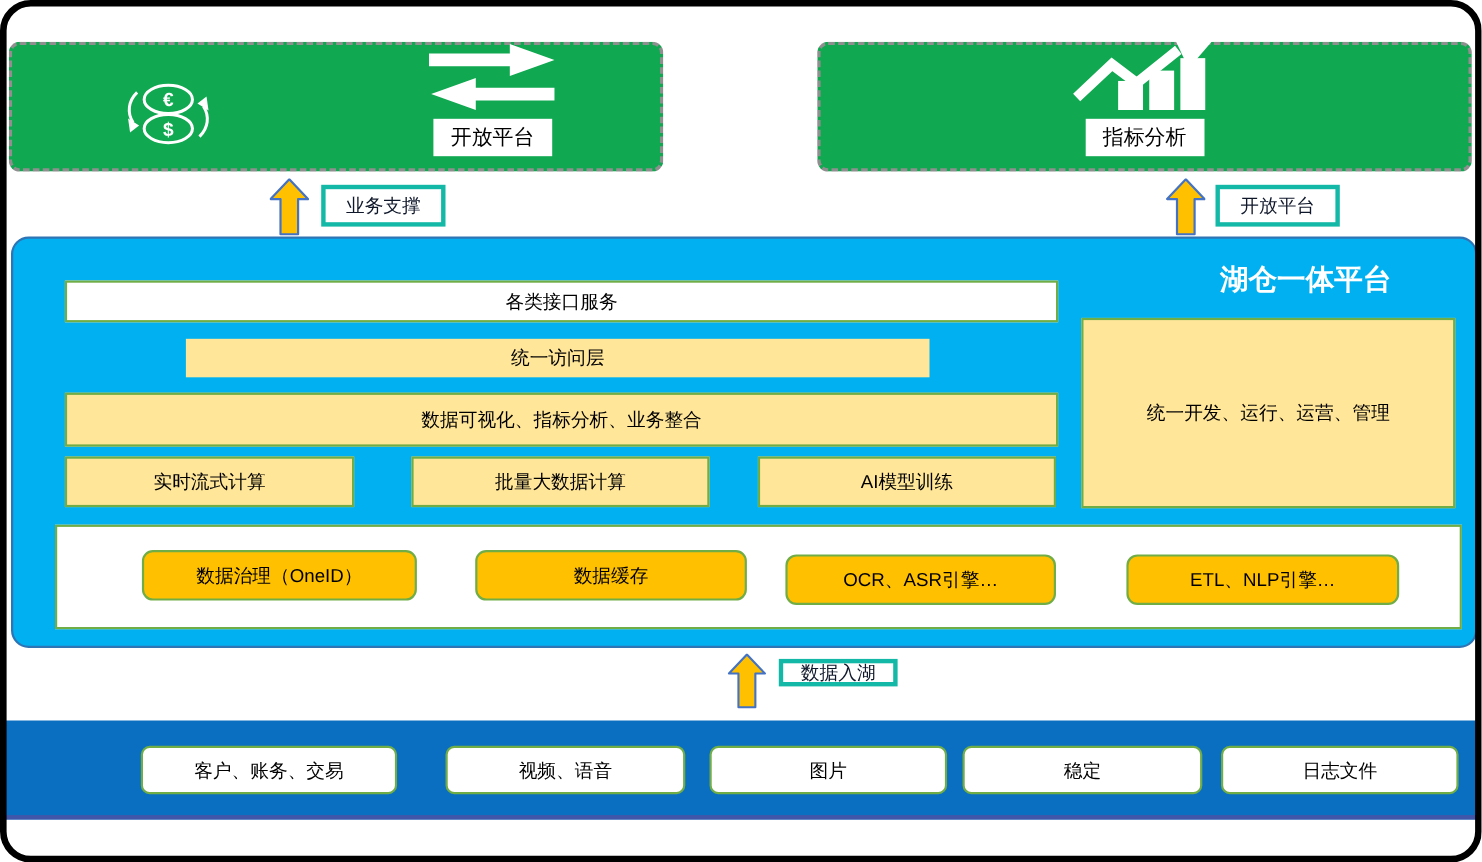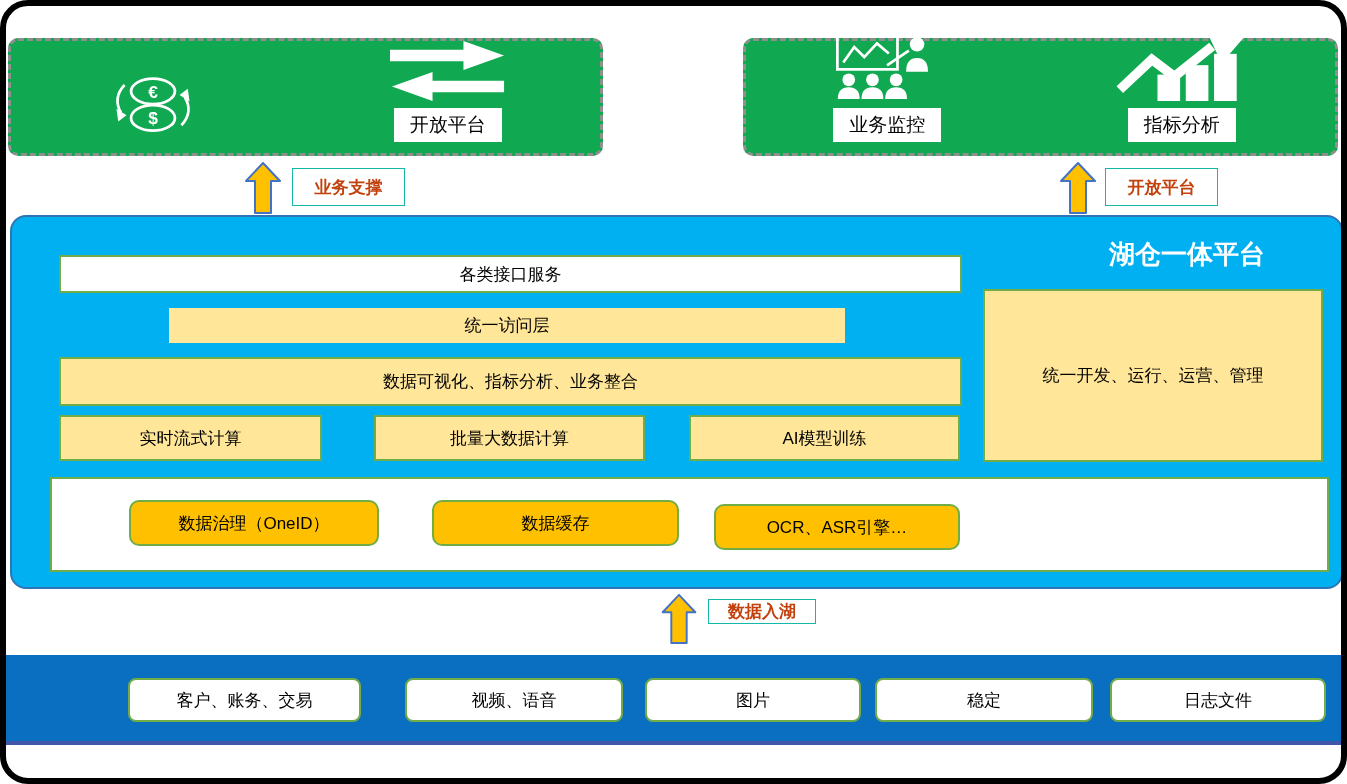--- a/index.html
+++ b/index.html
@@ -8,22 +8,22 @@
   .frame { position:absolute; inset:0; border:6px solid #000; border-radius:28px; pointer-events:none; z-index:50; }
 
   
   .green-box { position:absolute; background:#10A850; border:3px dashed #8F8F8F; border-radius:10px;
                display:flex; justify-content:space-around; align-items:flex-end; padding-bottom:11px; }
   .feature { display:flex; flex-direction:column; align-items:center; gap:3px; }
   .chip { background:#fff; color:#000; font-size:19px; padding:4px 16px; white-space:nowrap; }
 
   
   .up-arrow { position:absolute; width:36px; height:52px; }
-  .flow-label { position:absolute; background:#fff; border:1px solid #14b8a6; color:#c2410c;
-                font-weight:bold; font-size:17px; display:flex; align-items:center; justify-content:center; }
+  .flow-label { position:absolute; background:#fff; border:4px solid #14b8a6; color:#0f172a;
+                font-weight:normal; font-size:17px; display:flex; align-items:center; justify-content:center; }
 
   
   .platform { position:absolute; left:10px; top:215px; width:1333px; height:374px;
               background:#00B0F0; border:2px solid #2E75B6; border-radius:16px; }
   .platform-title { position:absolute; left:1040px; top:20px; width:270px; text-align:center;
                     color:#fff; font-weight:bold; font-size:26px; }
   .bar { position:absolute; display:flex; align-items:center; justify-content:center;
          font-size:17px; color:#000; text-align:center; }
   .bar-white { background:#fff; border:2px solid #70AD47; }
   .bar-yellow { background:#FFE699; }
@@ -67,40 +67,20 @@
           <polygon points="118,41 44,41 44,32 2,47 44,62 44,53 118,53" fill="#fff"></polygon>
         </svg>
       </span>
       <span class="chip">开放平台</span>
     </div>
   </div>
 
   <div class="green-box" style="left:743px; top:38px; width:595px; height:118px;">
     <div class="feature">
       <span>
-        <svg viewBox="0 0 112 72" width="102" height="66">
-          <rect x="1.5" y="1.5" width="66" height="36" fill="none" stroke="#fff" stroke-width="3"></rect>
-          <polyline points="8,30 20,13 31,24 45,9 58,20" fill="none" stroke="#fff" stroke-width="3"></polyline>
-          <line x1="56" y1="33" x2="80" y2="17" stroke="#fff" stroke-width="3"></line>
-          <circle cx="89" cy="10" r="8" fill="#fff"></circle>
-          <path d="M77,40 q0,-15 12,-15 q12,0 12,15 z" fill="#fff"></path>
-          <g fill="#fff">
-            <circle cx="14" cy="49" r="7"></circle>
-              <path d="M2,70 q0,-13 12,-13 q12,0 12,13 z"></path>
-            <circle cx="40" cy="49" r="7"></circle>
-              <path d="M28,70 q0,-13 12,-13 q12,0 12,13 z"></path>
-            <circle cx="66" cy="49" r="7"></circle>
-              <path d="M54,70 q0,-13 12,-13 q12,0 12,13 z"></path>
-          </g>
-        </svg>
-      </span>
-      <span class="chip">业务监控</span>
-    </div>
-    <div class="feature">
-      <span>
         <svg viewBox="0 0 140 70" width="132" height="66">
           <g fill="#fff">
             <rect x="44" y="42" width="24" height="28"></rect>
             <rect x="74" y="32" width="24" height="38"></rect>
             <rect x="104" y="20" width="24" height="50"></rect>
           </g>
           <polyline points="4,58 38,26 62,44 102,12" fill="none" stroke="#fff" stroke-width="10"></polyline>
           <polygon points="98,0 136,2 112,30" fill="#fff"></polygon>
         </svg>
       </span>
@@ -134,20 +114,21 @@
     <div class="bar bar-yellow-b" style="left:47px; top:198px; width:263px; height:46px;">实时流式计算</div>
     <div class="bar bar-yellow-b" style="left:362px; top:198px; width:271px; height:46px;">批量大数据计算</div>
     <div class="bar bar-yellow-b" style="left:677px; top:198px; width:271px; height:46px;">AI模型训练</div>
 
     <div class="bar bar-yellow-b" style="left:971px; top:72px; width:340px; height:173px;">统一开发、运行、运营、管理</div>
 
     <div class="engines-tray">
       <div class="engine-btn" style="left:77px; top:21px; width:250px; height:46px;">数据治理（OneID）</div>
       <div class="engine-btn" style="left:380px; top:21px; width:247px; height:46px;">数据缓存</div>
       <div class="engine-btn" style="left:662px; top:25px; width:246px; height:46px;">OCR、ASR引擎…</div>
+      <div class="engine-btn" style="left:972px; top:25px; width:248px; height:46px;">ETL、NLP引擎…</div>
     </div>
   </div>
 
   <span class="up-arrow" style="left:661px; top:594px;">
     <svg viewBox="0 0 36 52" width="36" height="50">
       <polygon points="18,1 35,19 26,19 26,51 10,51 10,19 1,19" fill="#FFC000" stroke="#4472C4" stroke-width="2" stroke-linejoin="round"></polygon>
     </svg>
   </span>
   <span class="flow-label" style="left:708px; top:599px; width:108px; height:25px;">数据入湖</span>
 

